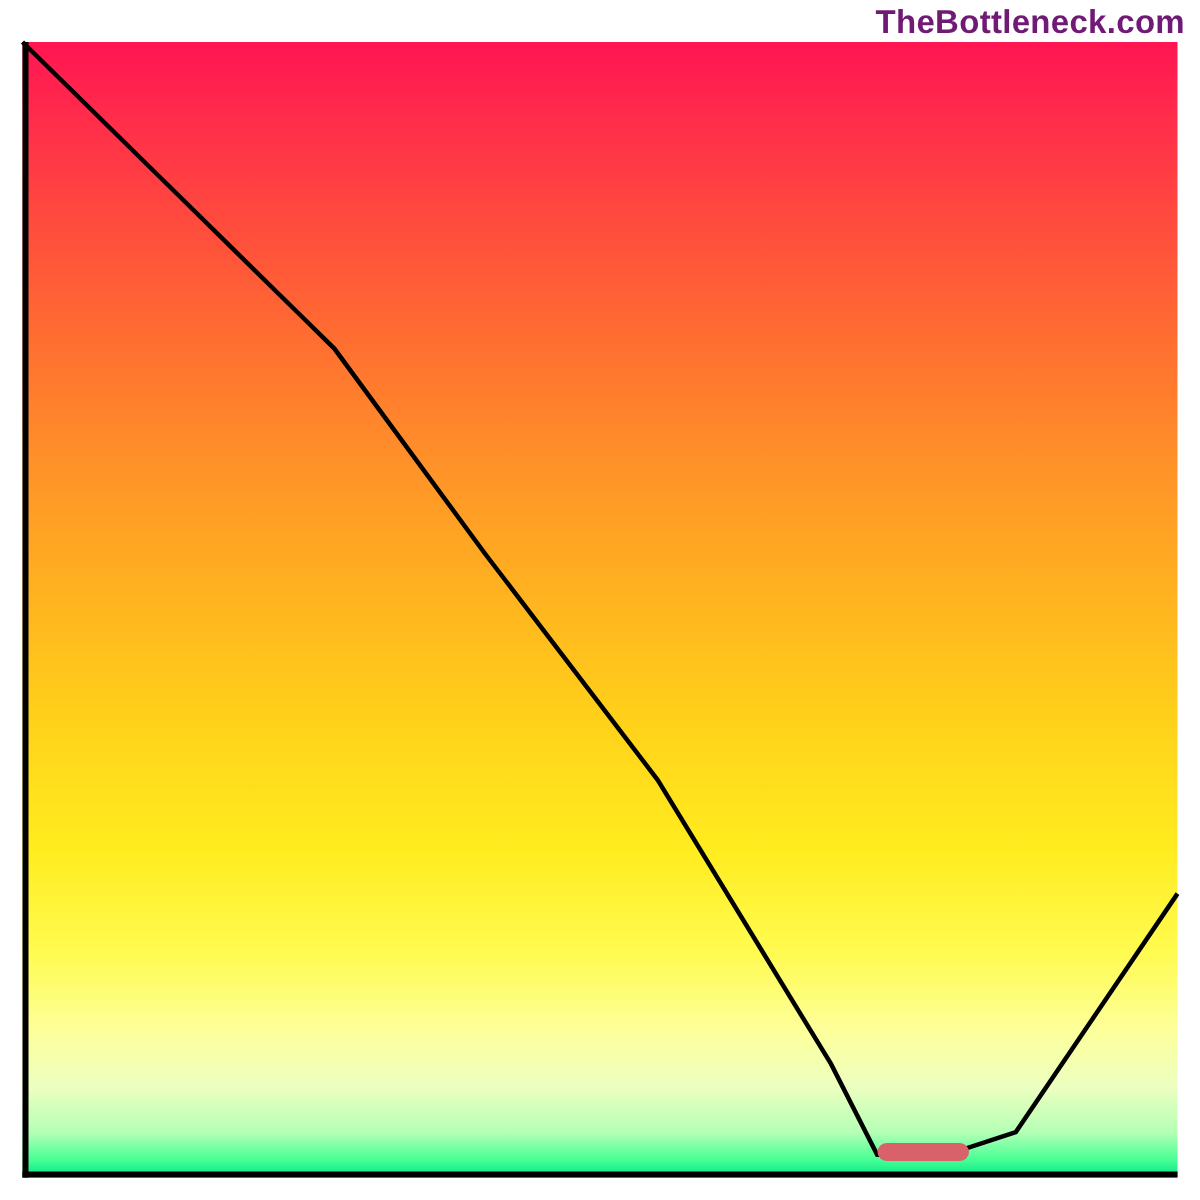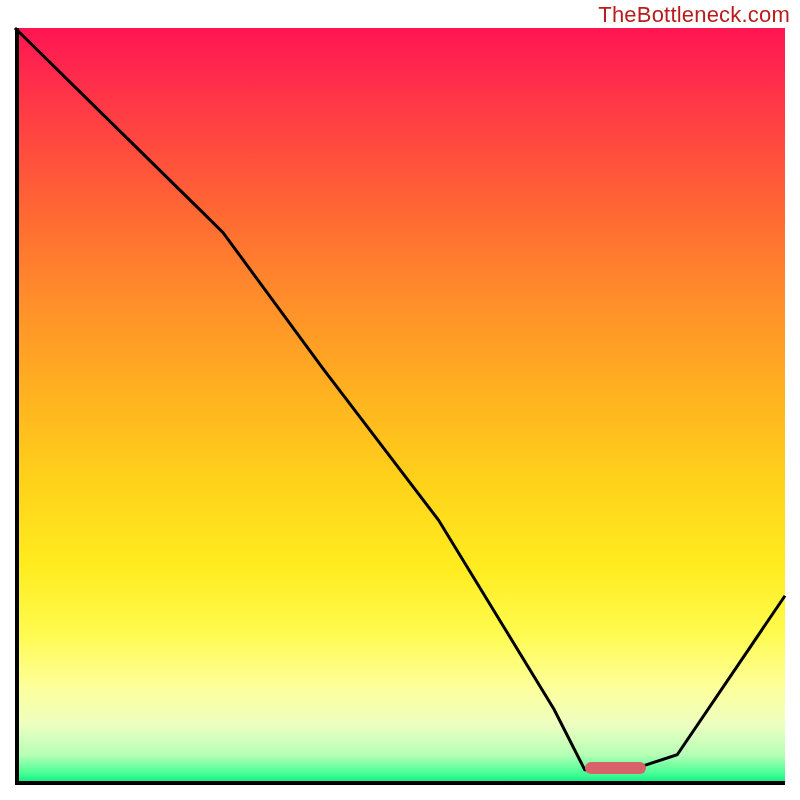--- a/index.html
+++ b/index.html
@@ -10,22 +10,22 @@
     background: #ffffff;
     font-family: Arial, Helvetica, sans-serif;
     position: relative;
     overflow: hidden;
   }
   .watermark {
     position: absolute;
     top: 2px;
     right: 10px;
     font-size: 22px;
-    font-weight: 400;
-    color: #b91c1c;
+    font-weight: 700;
+    color: #701a75;
     letter-spacing: 0.2px;
   }
   .plot {
     position: absolute;
     
     left: 15px;
     top: 28px;
     width: 770px;
     height: 757px;
   }

